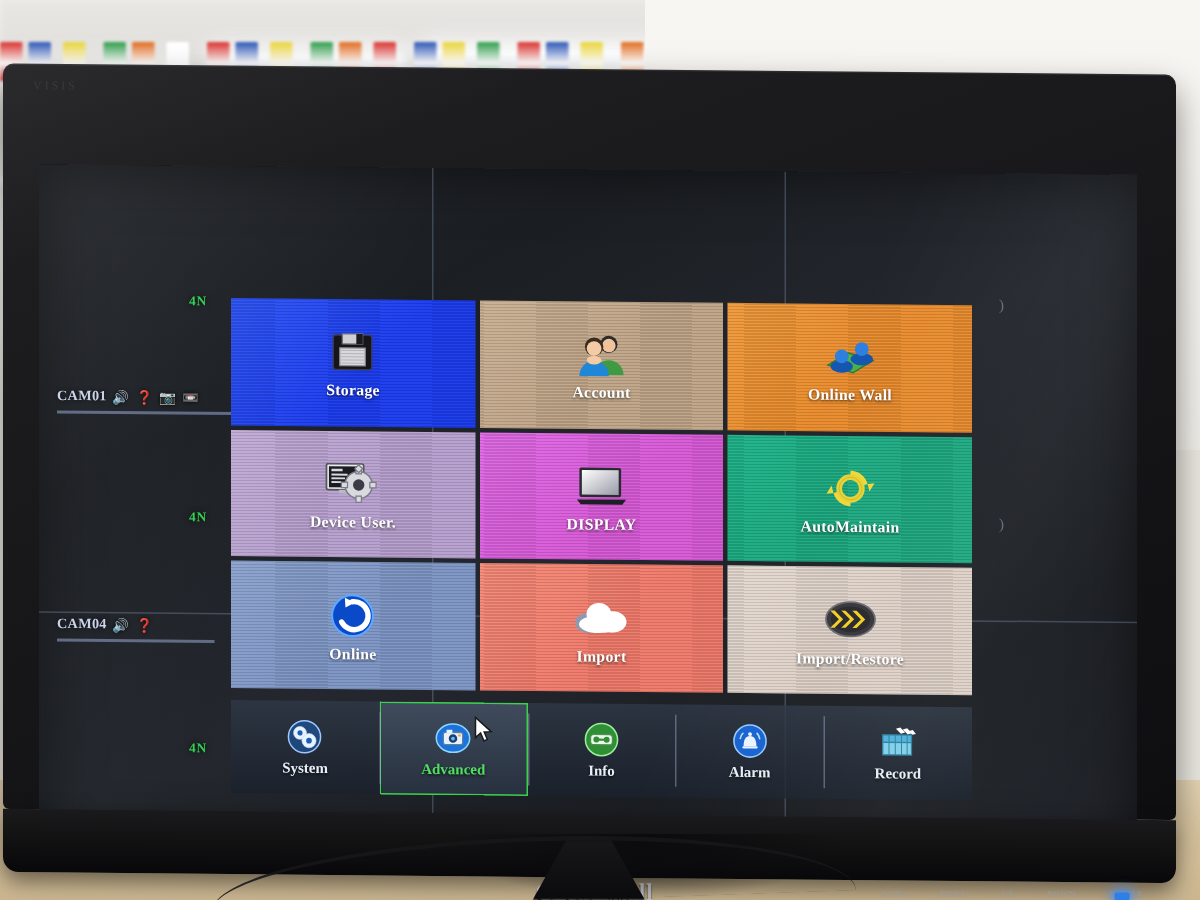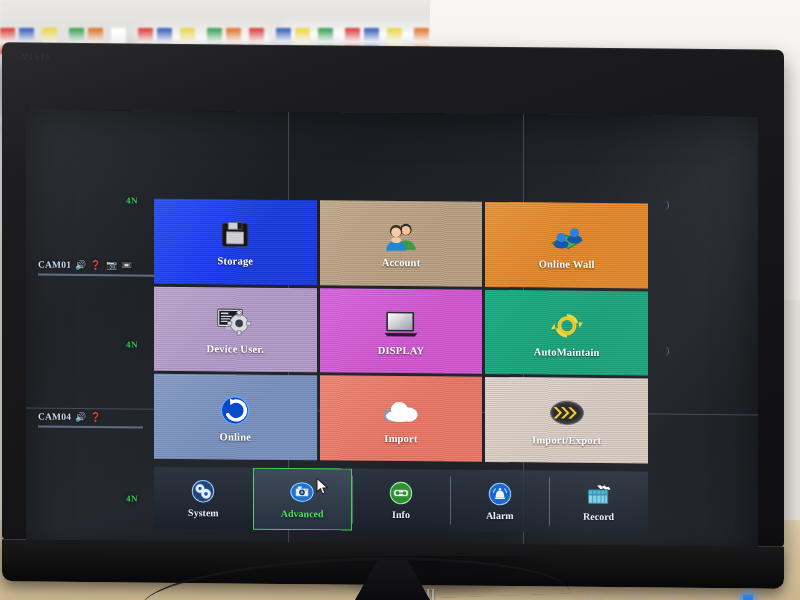--- a/index.html
+++ b/index.html
@@ -323,21 +323,21 @@
                 <svg width="36" height="30" viewBox="0 0 44 36">
       <ellipse cx="22" cy="17" rx="20" ry="14" fill="#3a3a3f" stroke="#6d6d74" stroke-width="1.4"></ellipse>
       <ellipse cx="22" cy="17" rx="16" ry="10.5" fill="#2c2c31"></ellipse>
       <g fill="#f2cf2a">
         <path d="M9 10 l7 7 -7 7 -3.5 0 7-7 -7-7 Z"></path>
         <path d="M18 10 l7 7 -7 7 -3.5 0 7-7 -7-7 Z"></path>
         <path d="M27 10 l7 7 -7 7 -3.5 0 7-7 -7-7 Z"></path>
                   </g>
                 </svg>
               </div>
-              <div class="tile-lbl">Import/Export</div>
+              <div class="tile-lbl">Import/Restore</div>
             </div>
           </div>
         <div class="tabbar" id="tabbar">
             <div class="tab">
               <div class="tab-ico">
                 <svg width="24" height="24" viewBox="0 0 28 28">
       <circle cx="14" cy="14" r="12.5" fill="#1a5fb4" opacity=".55"></circle>
       <circle cx="14" cy="14" r="12.5" fill="none" stroke="#9fc6ff" stroke-width="1.2"></circle>
       <g fill="#e9f2ff" stroke="#cddff7" stroke-width=".5">
         <circle cx="10.5" cy="11" r="5"></circle>

